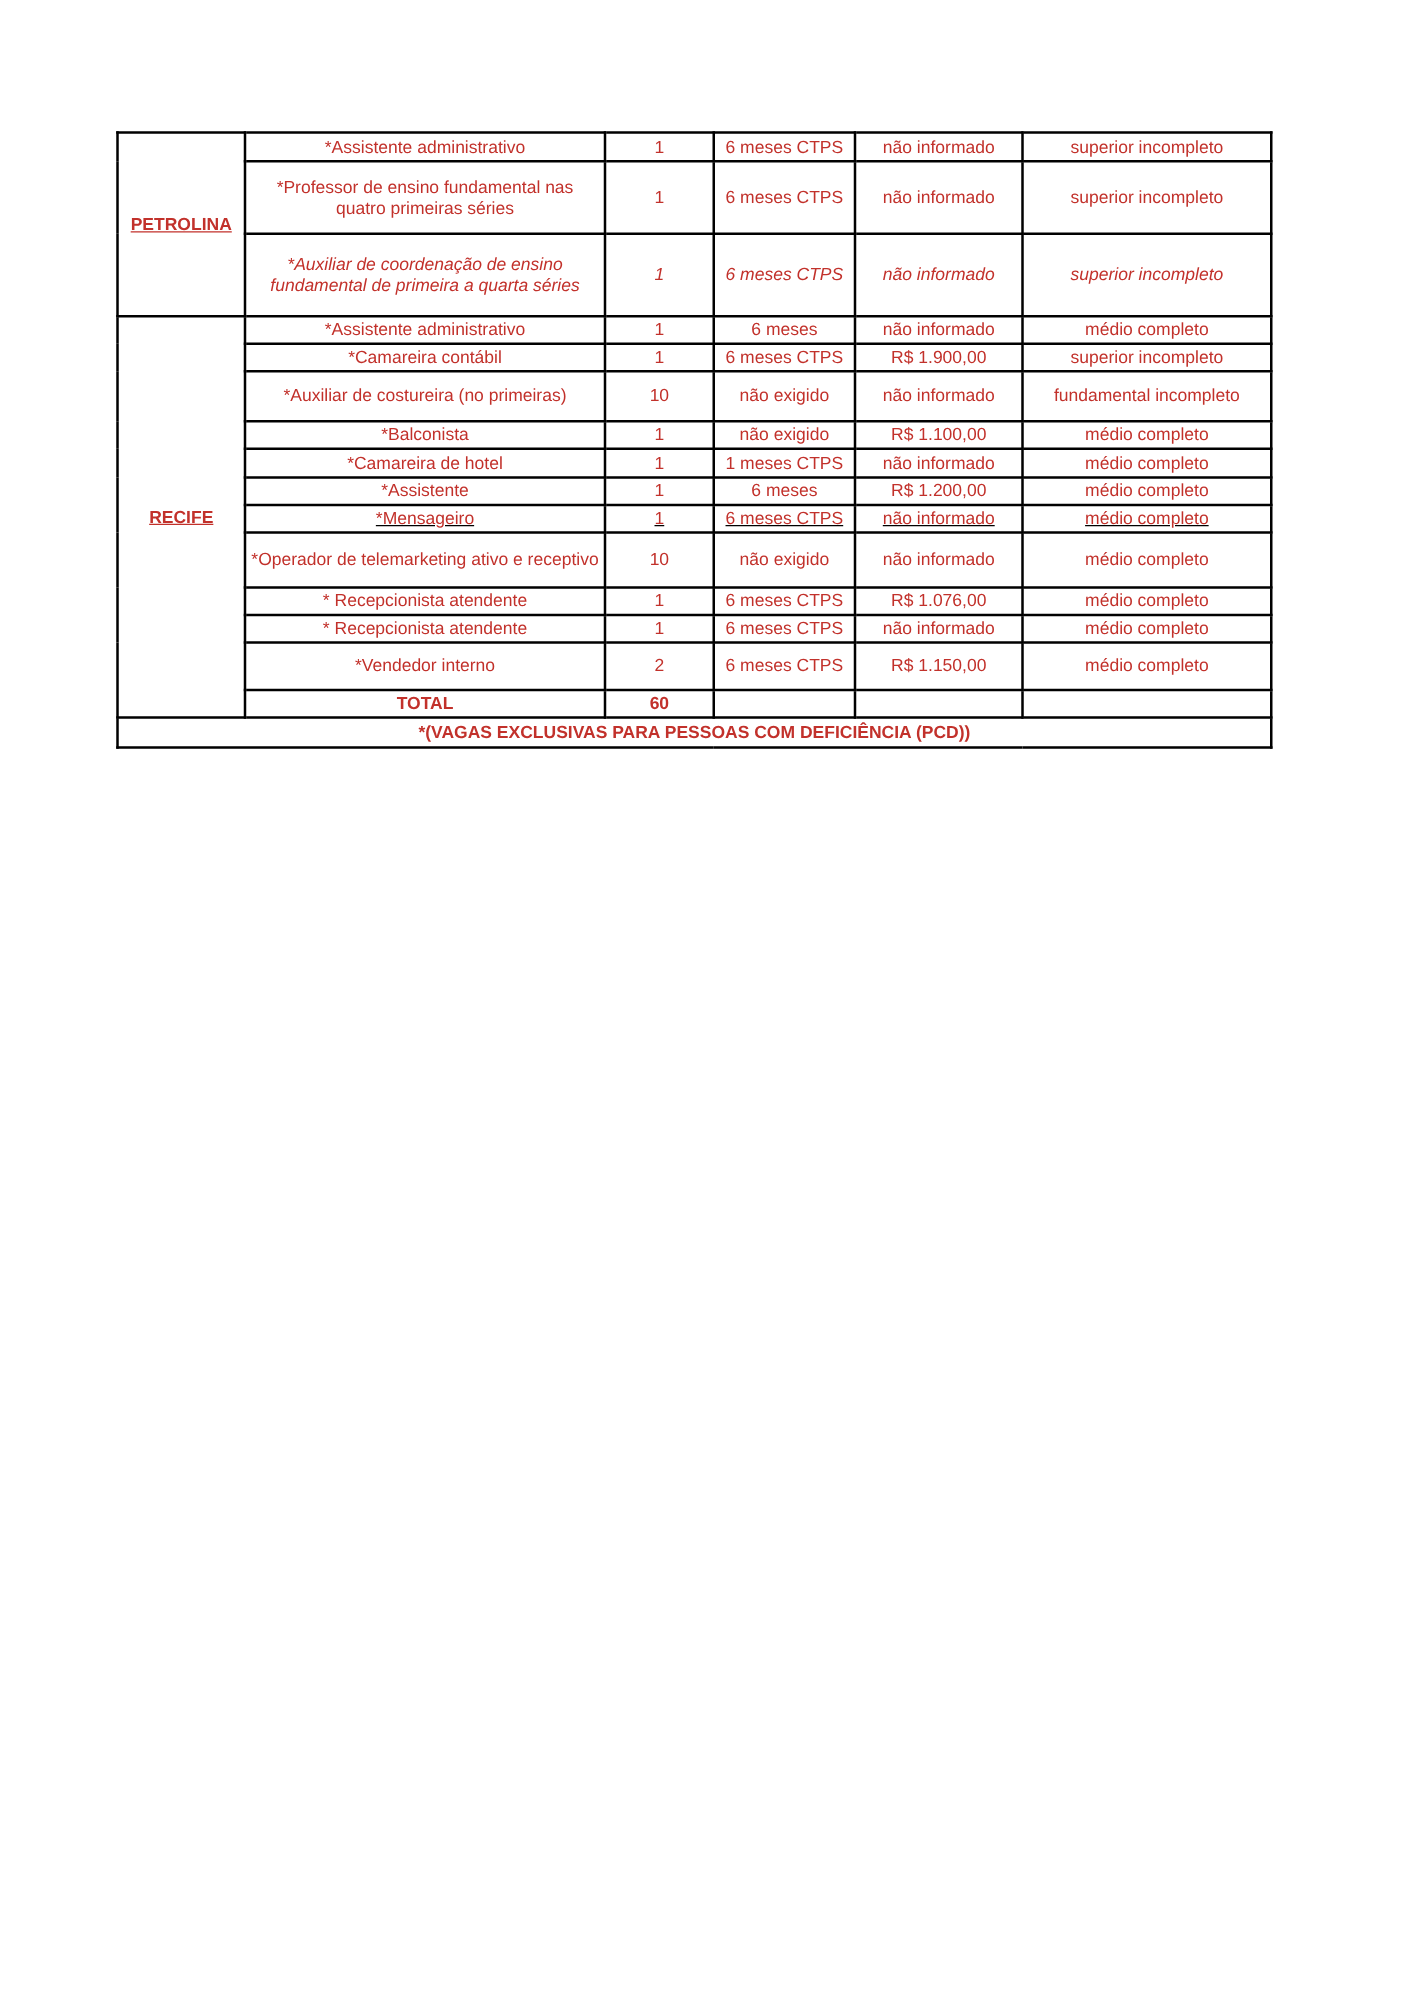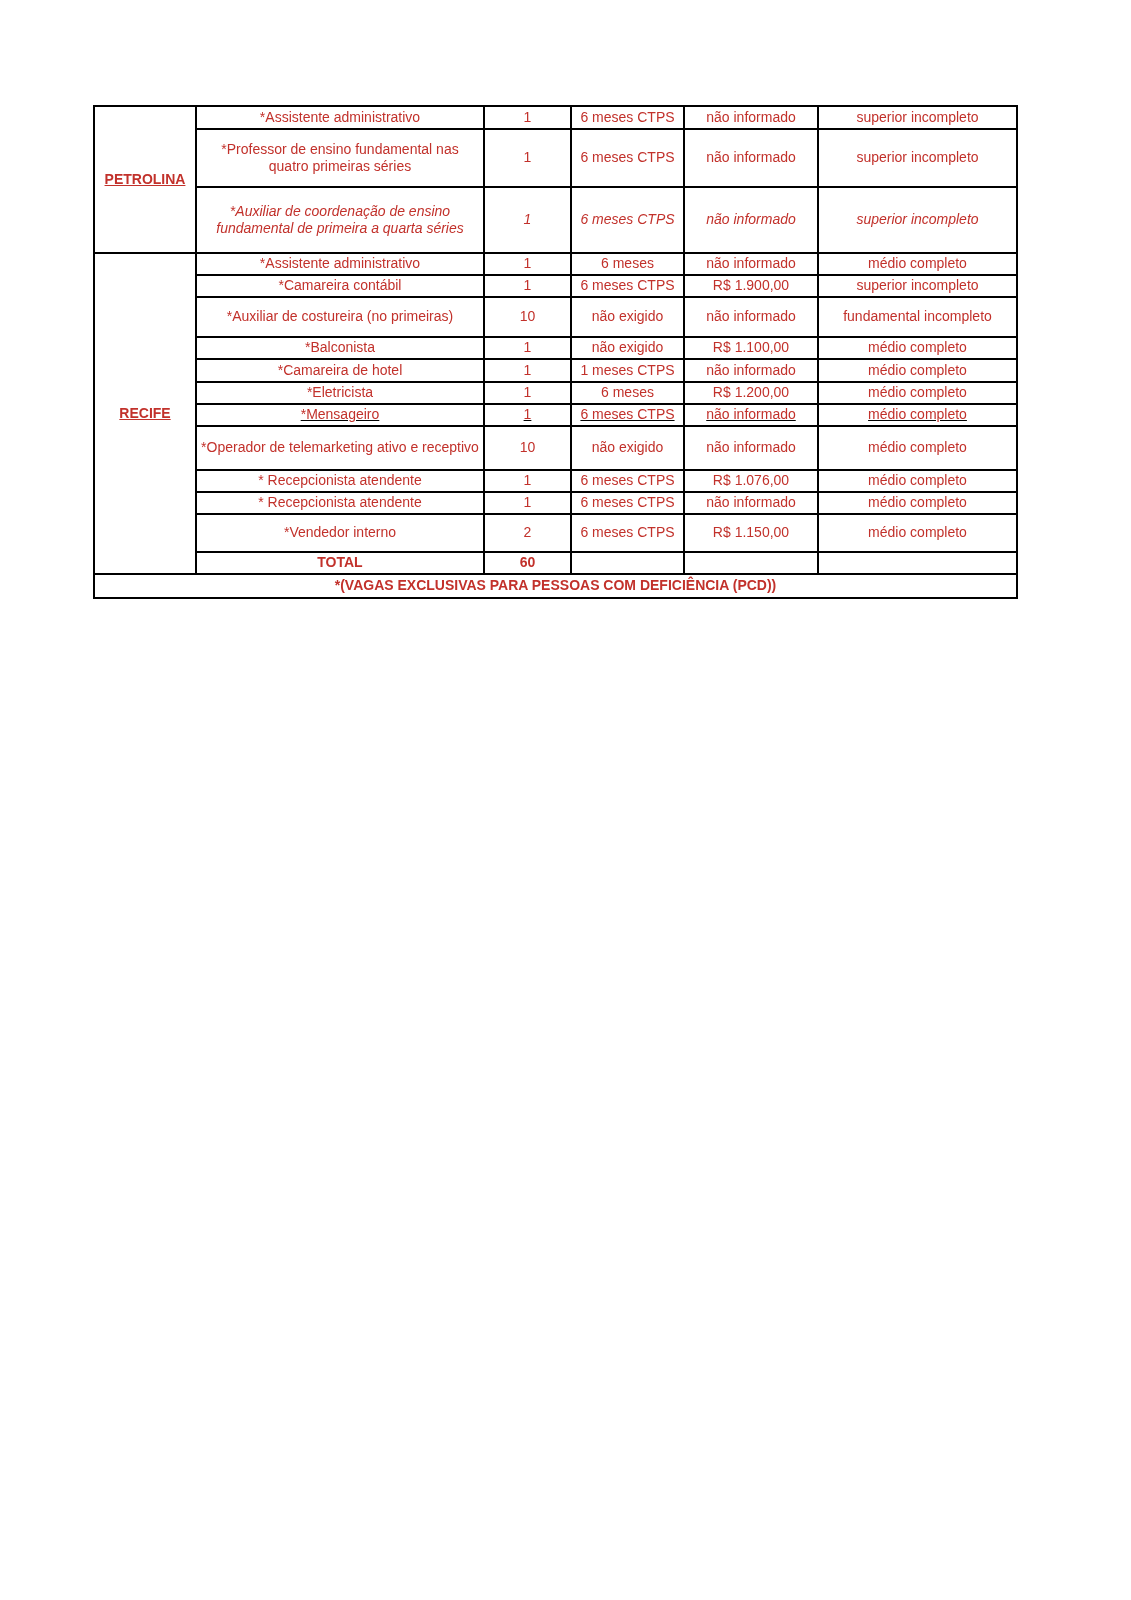--- a/index.html
+++ b/index.html
@@ -104,21 +104,21 @@
           <td>médio completo</td>
         </tr>
         <tr style="height: 23px;">
           <td>*Camareira de hotel</td>
           <td>1</td>
           <td>1 meses CTPS</td>
           <td>não informado</td>
           <td>médio completo</td>
         </tr>
         <tr style="height: 22px;">
-          <td>*Eletricista</td>
+          <td>*Assistente</td>
           <td>1</td>
           <td>6 meses</td>
           <td>R$ 1.200,00</td>
           <td>médio completo</td>
         </tr>
         <tr style="height: 22px; text-decoration: underline;">
           <td>*Mensageiro</td>
           <td>1</td>
           <td>6 meses CTPS</td>
           <td>não informado</td>

